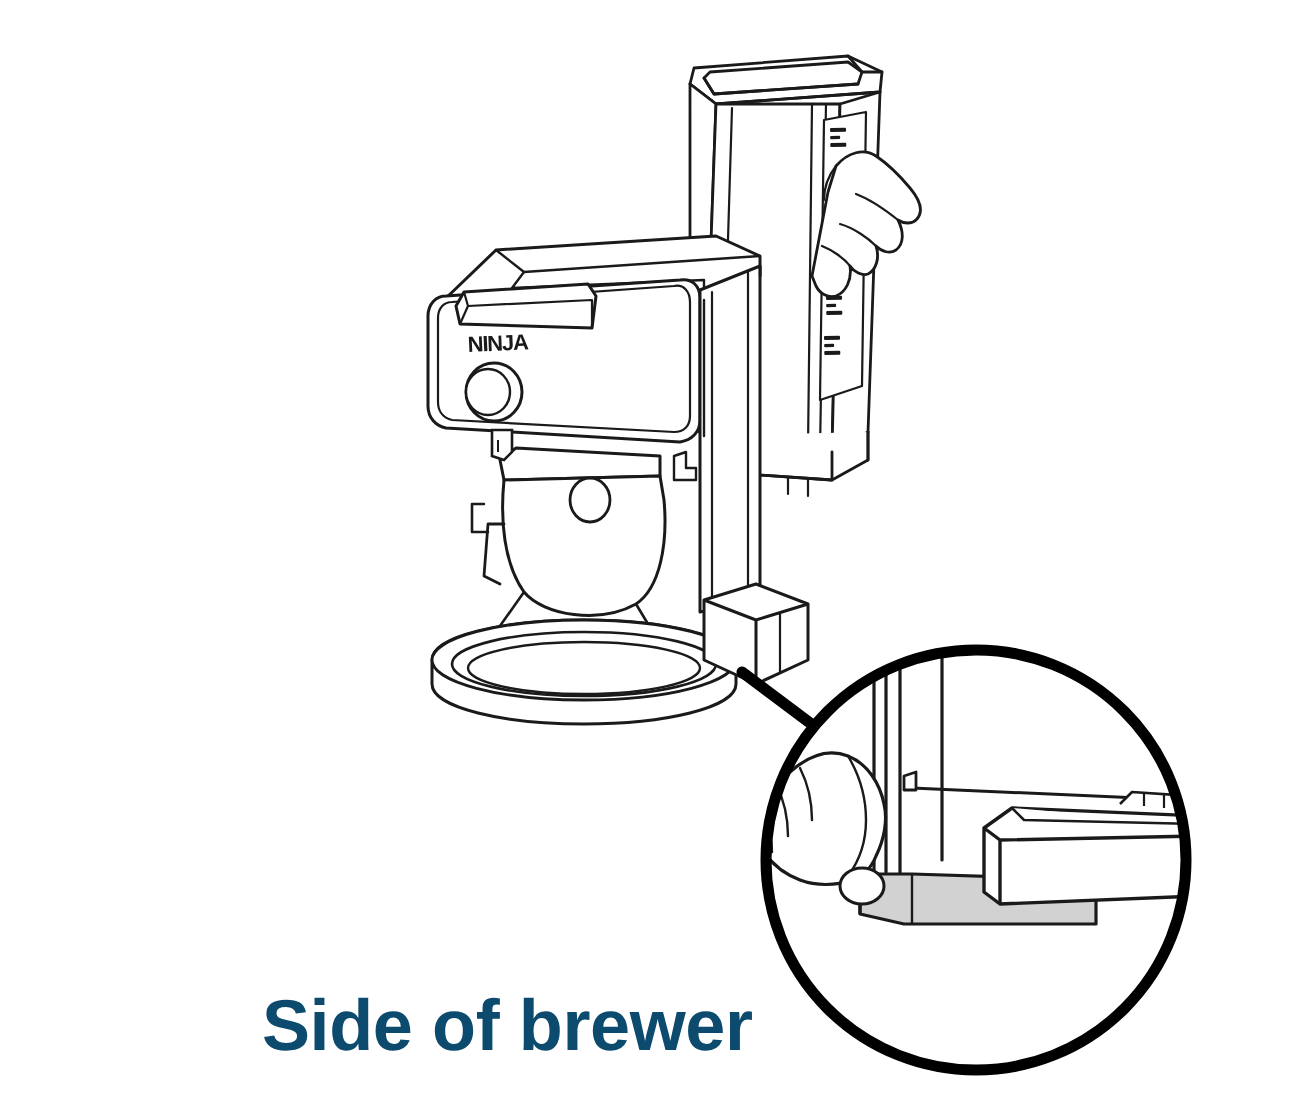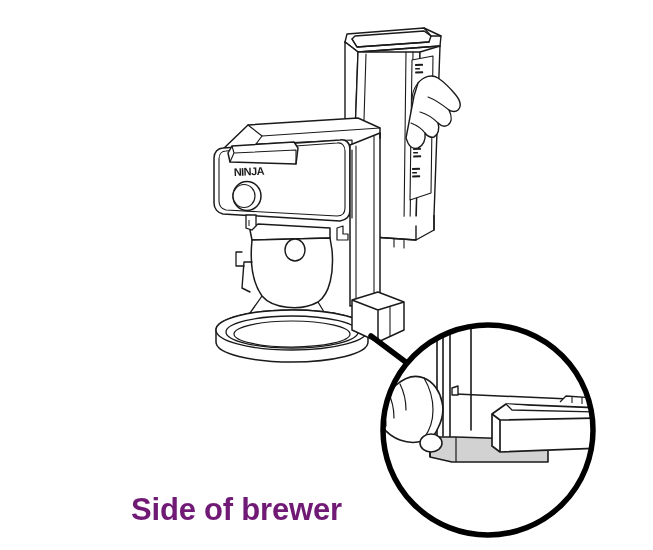--- a/index.html
+++ b/index.html
@@ -19,23 +19,23 @@
     left: 0;
     top: 0;
     width: 653px;
     height: 550px;
   }
   .caption {
     position: absolute;
     left: 131px;
     top: 492px;
     font-family: "Liberation Sans", sans-serif;
-    font-size: 31px;
+    font-size: 36px;
     font-weight: bold;
-    color: #701a75;
+    color: #0c4a6e;
     letter-spacing: -0.2px;
     white-space: nowrap;
   }
 </style>
 </head>
 <body>
 
 <svg id="illustration-canvas" viewBox="0 0 653 550">
 
   <defs>

